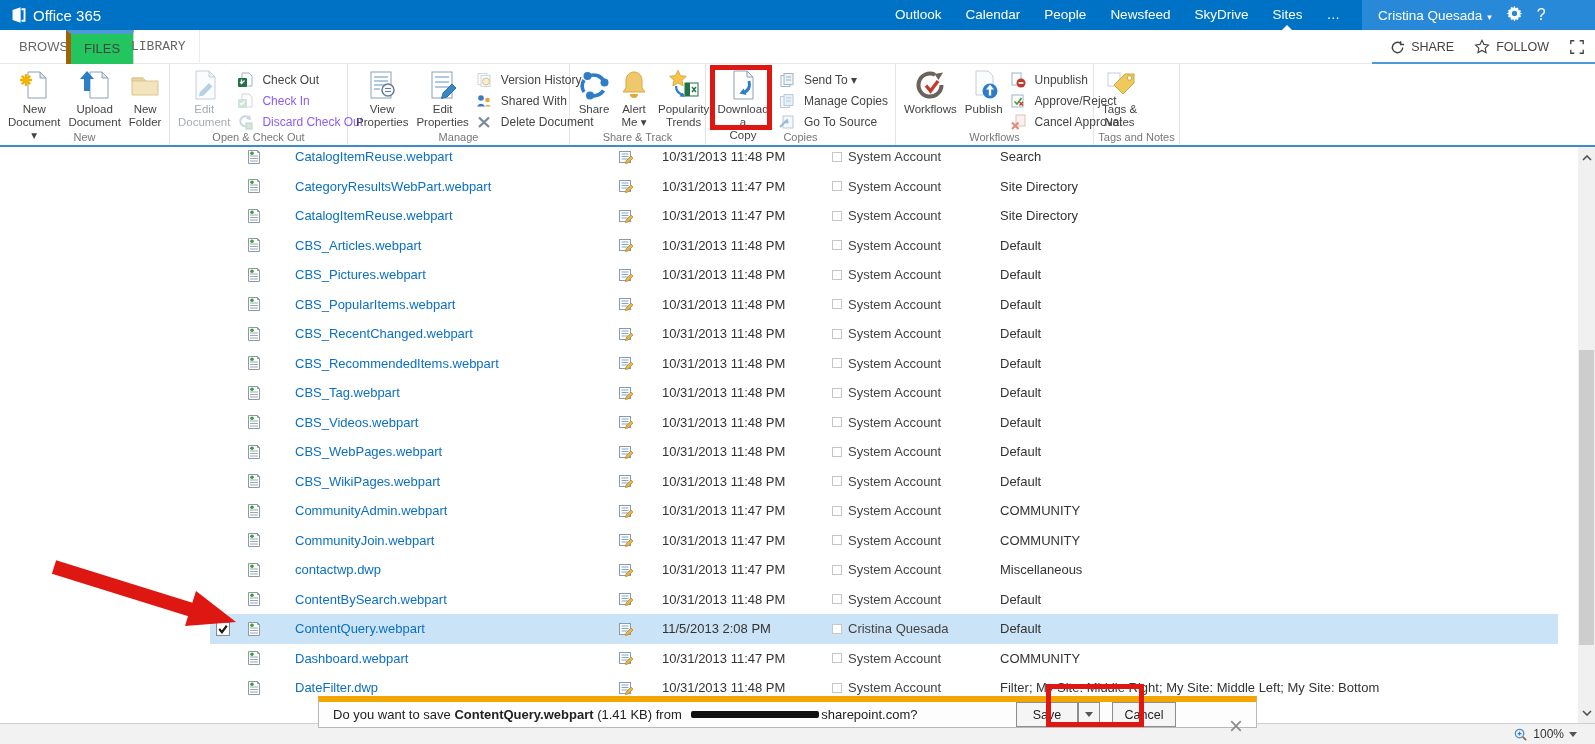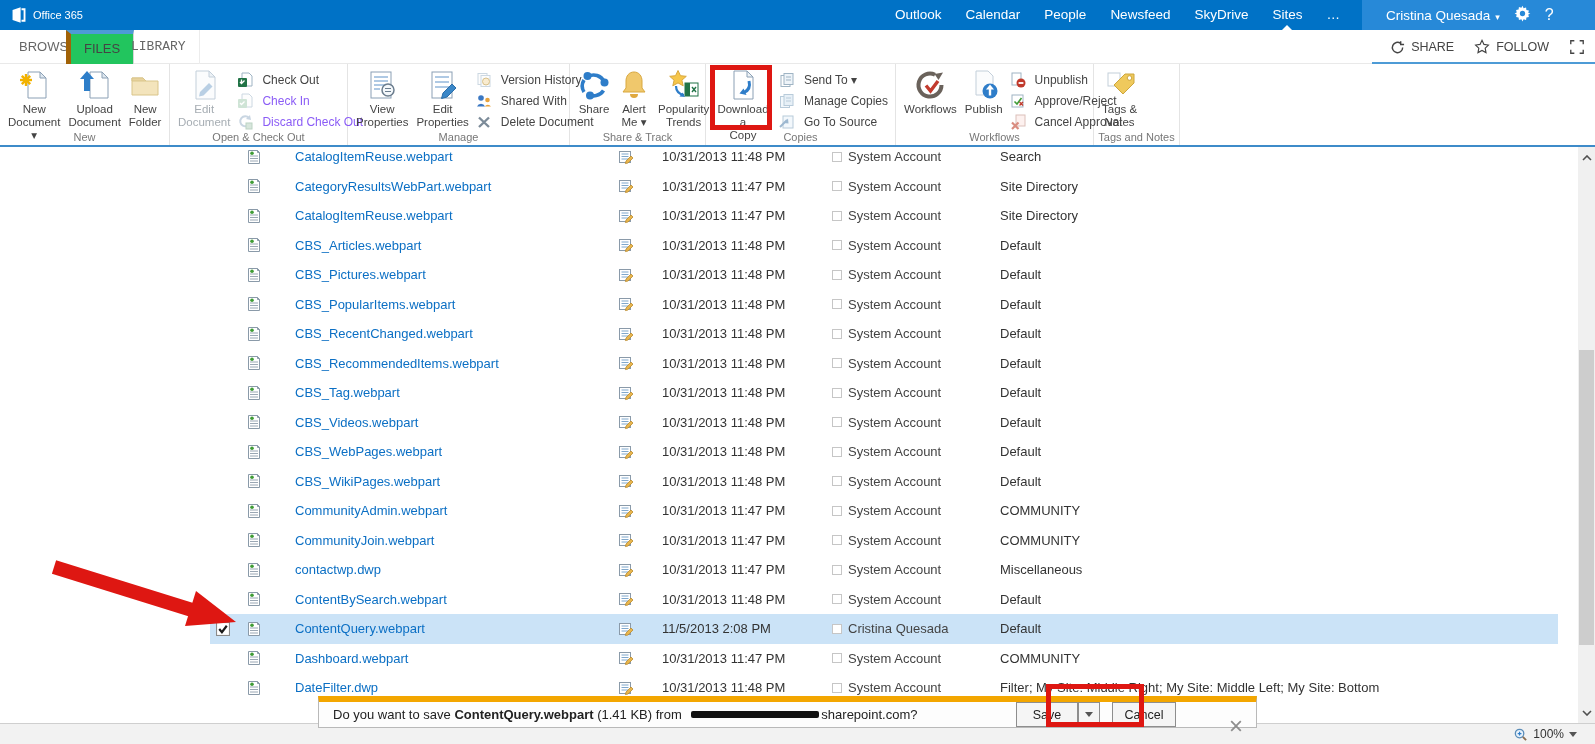--- a/index.html
+++ b/index.html
@@ -2,27 +2,27 @@
 <html><head>
 <meta charset="utf-8">
 <style>
   * { margin:0; padding:0; box-sizing:border-box; }
   html,body { width:1595px; height:744px; overflow:hidden; background:#fff;
     font-family:"Liberation Sans","DejaVu Sans",sans-serif; }
   #stage { position:relative; width:1595px; height:744px; overflow:hidden; }
 
   
   #suitebar { position:absolute; left:0; top:0; width:1595px; height:30px; background:#0072C6; display:flex; align-items:center; }
-  #brand { display:flex; align-items:center; gap:6px; color:#fff; font-size:11px; margin-left:10px; }
+  #brand { display:flex; align-items:center; gap:6px; color:#fff; font-size:15px; margin-left:10px; }
   #brand svg { display:block; }
   #suitenav { position:absolute; left:895px; top:0; height:30px; display:flex; align-items:center; gap:24px; color:#fff; font-size:13.5px; }
   .snav { position:relative; cursor:pointer; height:30px; line-height:30px; }
   .snav .upcaret { position:absolute; bottom:0; left:50%; margin-left:-5px; width:0; height:0;
      border-left:5px solid transparent; border-right:5px solid transparent; border-bottom:5px solid #fff; }
-  #userzone { position:absolute; right:0; top:0; width:233px; height:30px; background:#2789D8; display:flex; align-items:center; color:#fff; font-size:13.5px; gap:14px; padding-left:24px; }
+  #userzone { position:absolute; right:0; top:0; width:233px; height:30px; background:#2789D8; display:flex; align-items:center; color:#fff; font-size:13.5px; gap:14px; padding-left:16px; }
   .wcaret { display:inline-block; font-size:9px; margin-left:5px; }
 
   
   #tabrow { position:absolute; left:0; top:30px; width:1595px; height:34px; background:#fff; border-bottom:1px solid #e9e9e9; }
   .tab { position:absolute; top:0; height:34px; line-height:34px; font-size:13px; color:#666; padding:0 13px; cursor:pointer; }
   #tab-browse { left:6px; }
   #tab-files { left:66px; height:35px; background:#22c55e; border-left:5px solid #a16207; border-right:1px solid #d5d5d5;
      border-top:4px solid #4D9BD6; line-height:29px; color:#444; }
   #tab-library { left:118px; border-right:1px solid #ececec;font-family:Liberation Mono, monospace; }
   #tabright { position:absolute; right:10px; top:0; height:34px; display:flex; align-items:center; gap:20px; color:#444; font-size:12.5px; }

